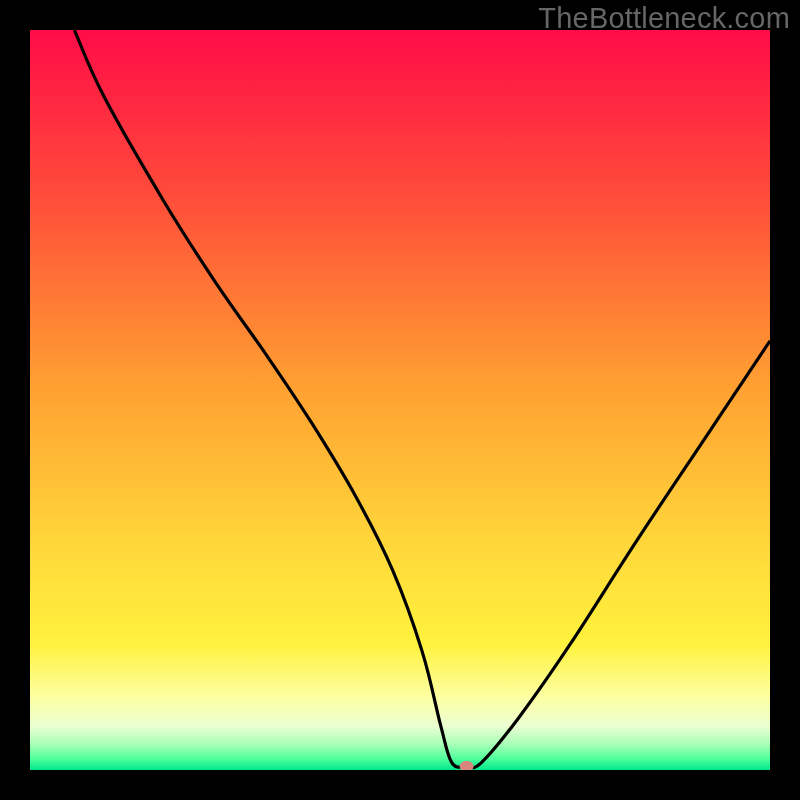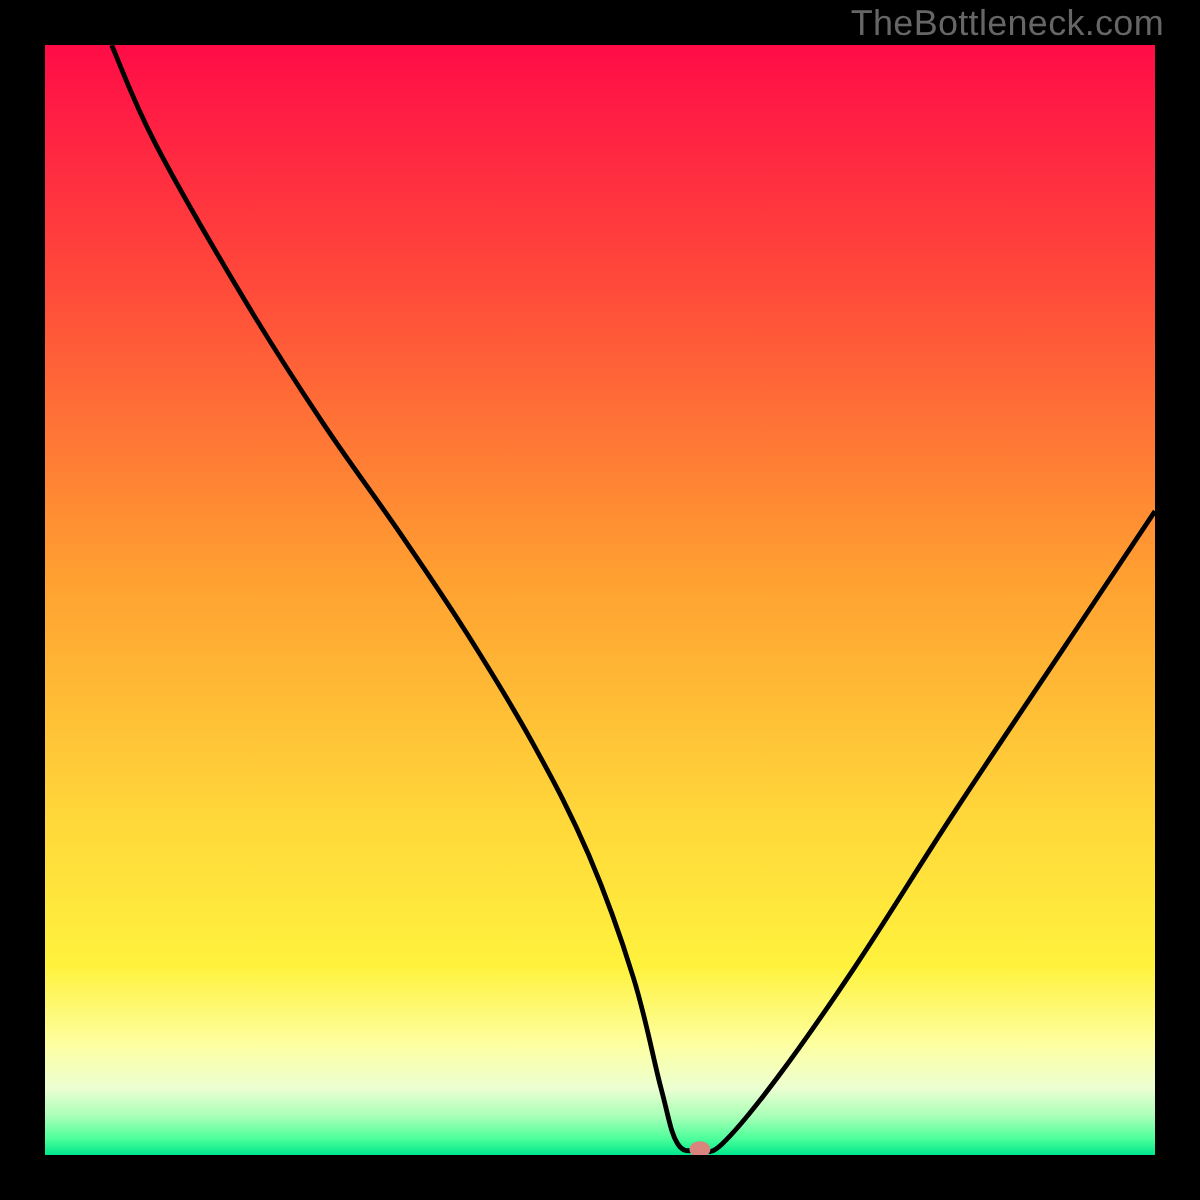--- a/index.html
+++ b/index.html
@@ -12,24 +12,24 @@
   }
   .frame {
     position: relative;
     width: 800px;
     height: 800px;
     background: #000;
   }
   .watermark {
     position: absolute;
     top: 2px;
-    right: 24px;
+    right: 10px;
     color: #666;
     font-family: Arial, Helvetica, sans-serif;
-    font-size: 24px;
+    font-size: 29px;
     font-weight: 500;
     letter-spacing: 0.2px;
     z-index: 5;
   }
   .plot {
     position: absolute;
     left: 30px;
     top: 30px;
     width: 740px;
     height: 740px;

